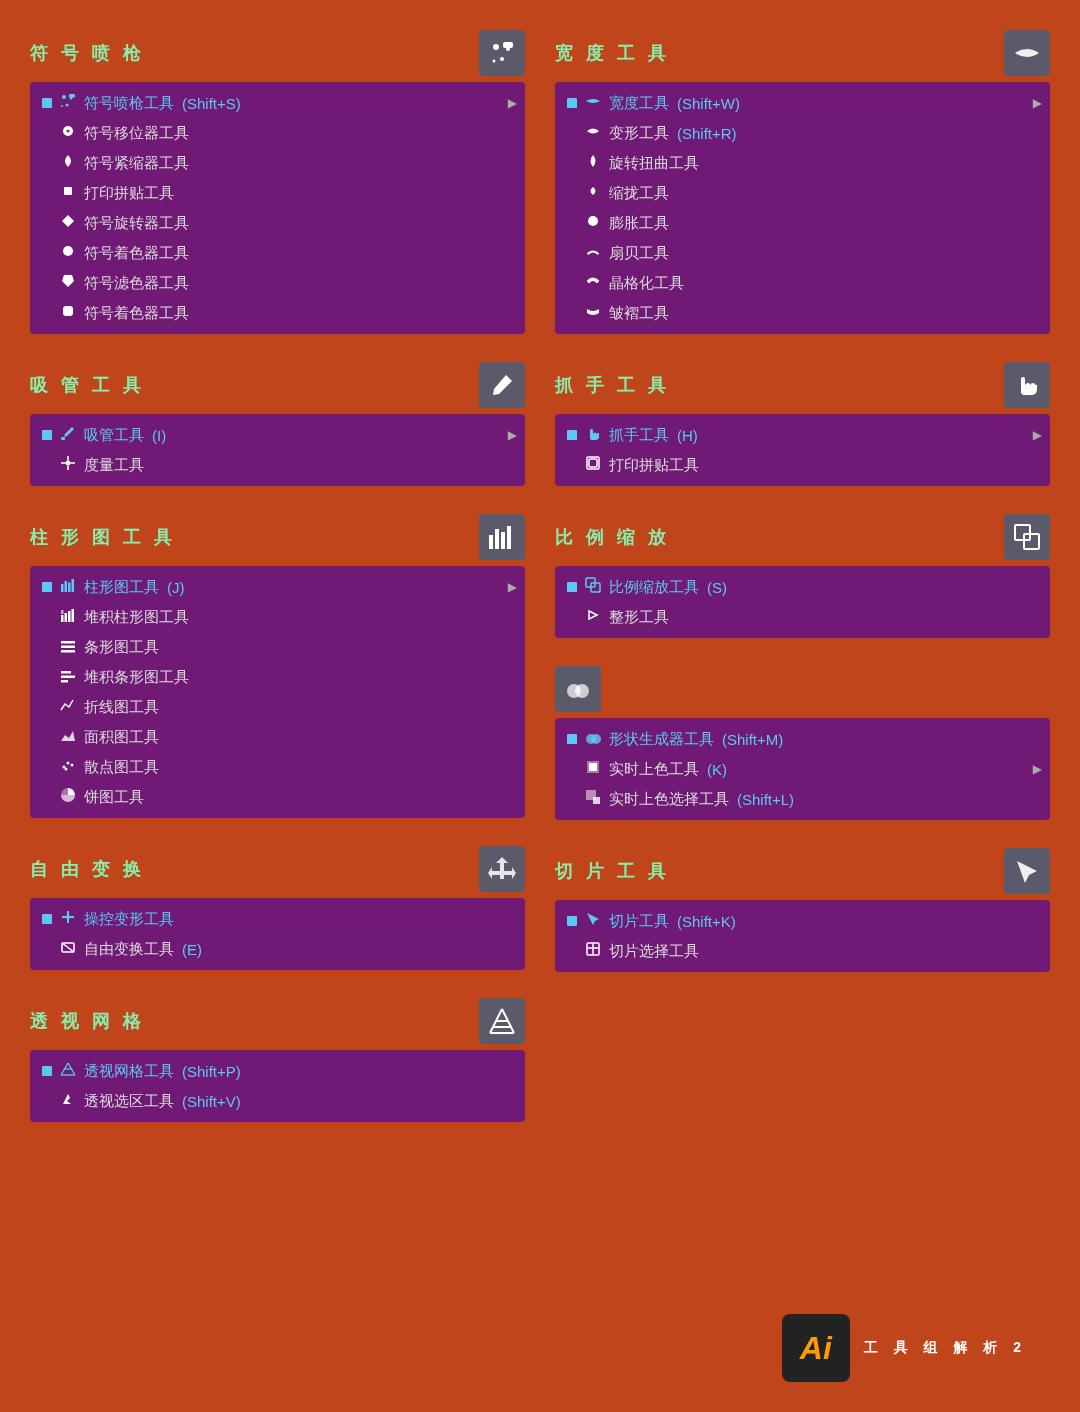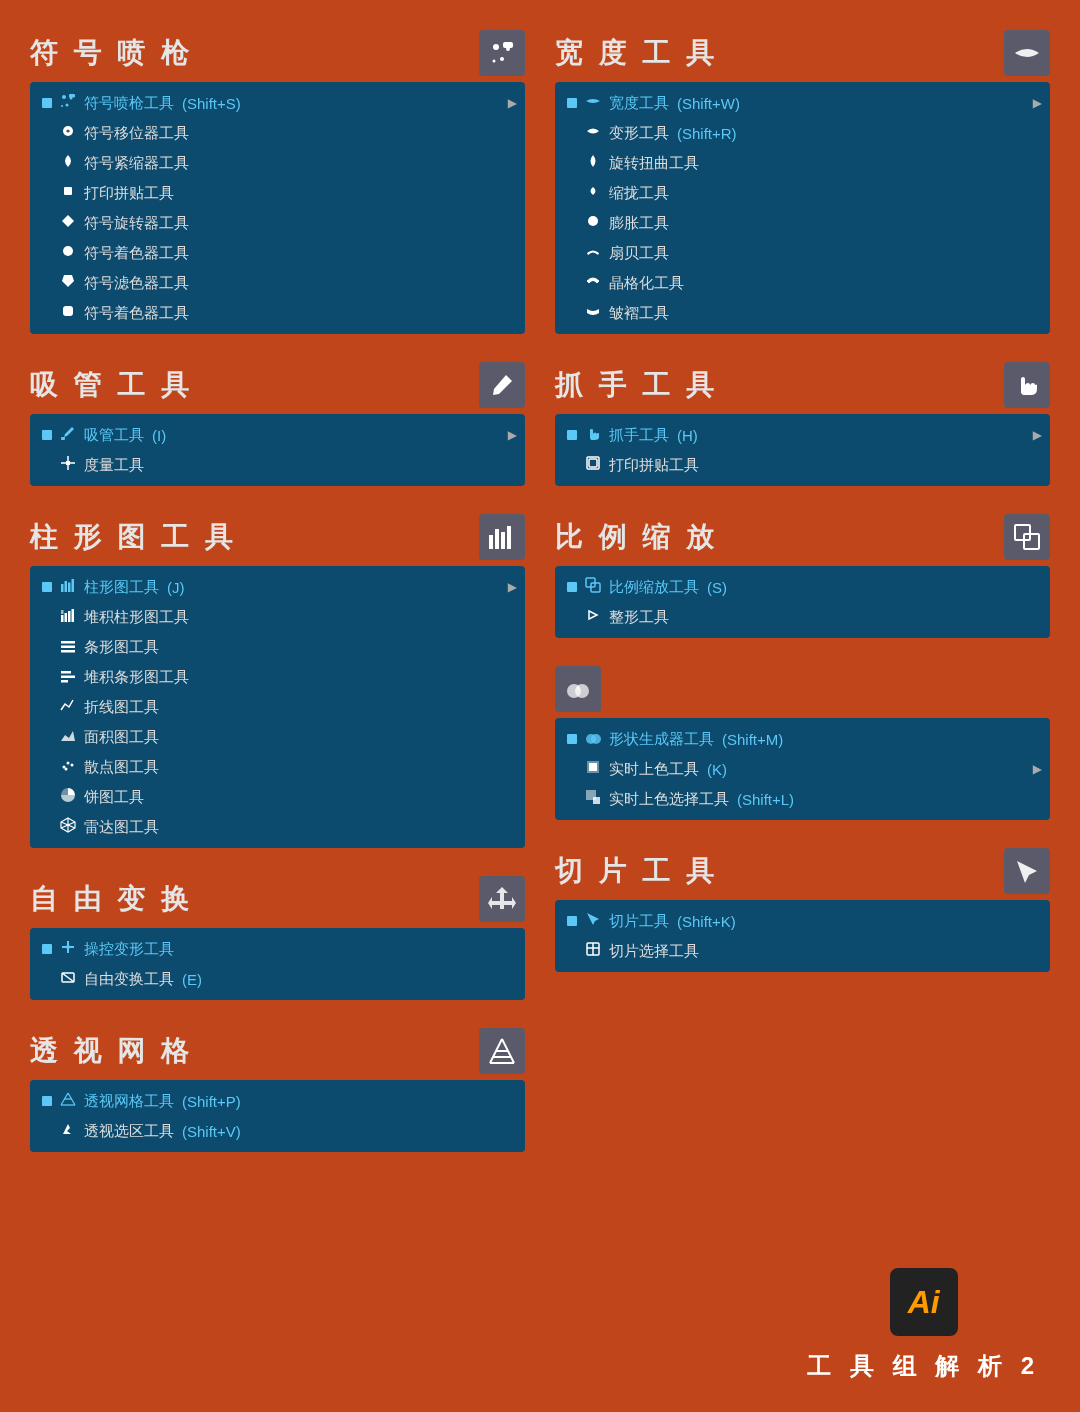--- a/index.html
+++ b/index.html
@@ -23,40 +23,40 @@
     }
 
     .section-header {
       display: flex;
       align-items: center;
       justify-content: space-between;
       margin-bottom: 6px;
     }
 
     .section-title {
-      font-size: 28px;
+      font-size: 18px;
       font-weight: bold;
-      color: #e5e5e5;
+      color: #86efac;
       letter-spacing: 4px;
     }
 
     .section-icon-box {
       width: 46px;
       height: 46px;
       background-color: #5a5a6a;
       border-radius: 4px;
       display: flex;
       align-items: center;
       justify-content: center;
       font-size: 22px;
       color: #fff;
     }
 
     .tool-panel {
-      background-color: #0c4a6e;
+      background-color: #701a75;
       border-radius: 4px;
       padding: 6px 0;
     }
 
     .tool-item {
       display: flex;
       align-items: center;
       padding: 5px 12px;
       font-size: 15px;
       color: #ddd;
@@ -110,43 +110,42 @@
 
     .tool-item .indent {
       width: 18px;
       flex-shrink: 0;
     }
 
     
     .branding {
       position: absolute;
       bottom: 30px;
-      right: 40px;
+      right: 53px;
       display: flex;
       align-items: center;
       gap: 14px;
-      flex-direction: column;
     }
 
     .ai-logo {
       width: 68px;
       height: 68px;
       background-color: #222;
       border-radius: 8px;
       display: flex;
       align-items: center;
       justify-content: center;
       font-size: 32px;
       font-weight: bold;
       color: #ff9a00;
       font-style: italic;
     }
 
     .branding-text {
-      font-size: 24px;
+      font-size: 14px;
       color: #fff;
       letter-spacing: 6px;
       font-weight: bold;
     }
   </style>
 </head>
 <body>
 
 <div class="two-col">
 
@@ -339,30 +338,20 @@
             <span>散点图工具</span>
           </div>
           <div class="tool-item">
             <div class="indent"></div>
             <span class="tool-icon"><svg width="16" height="16" viewBox="0 0 16 16" fill="white">
                 <path d="M8 8 L8 1 A7 7 0 0 1 15 8 Z"></path>
                 <path d="M8 8 L15 8 A7 7 0 0 1 1 8 Z" opacity="0.7"></path>
                 <path d="M8 8 L1 8 A7 7 0 0 1 8 1 Z" opacity="0.4"></path>
               </svg></span>
             <span>饼图工具</span>
-          </div>
-          <div class="tool-item">
-            <div class="indent"></div>
-            <span class="tool-icon"><svg width="16" height="16" viewBox="0 0 16 16" fill="none" stroke="white" stroke-width="1.2">
-                <polygon points="8,1 15,5 15,11 8,15 1,11 1,5"></polygon>
-                <line x1="8" y1="1" x2="8" y2="15"></line>
-                <line x1="1" y1="5" x2="15" y2="11"></line>
-                <line x1="15" y1="5" x2="1" y2="11"></line>
-              </svg></span>
-            <span>雷达图工具</span>
           </div>
         </div>
       </div>
       <div class="section">
         <div class="section-header">
           <div class="section-title">自 由 变 换</div>
           <div class="section-icon-box">
             <svg width="28" height="28" viewBox="0 0 28 28" fill="white">
               <path d="M14 2 L20 8 L16 8 L16 16 L24 16 L24 12 L28 18 L24 24 L24 20 L16 20 L16 24 L12 24 L12 20 L4 20 L4 24 L0 18 L4 12 L4 16 L12 16 L12 8 L8 8 Z" opacity="0.85"></path>
             </svg>

